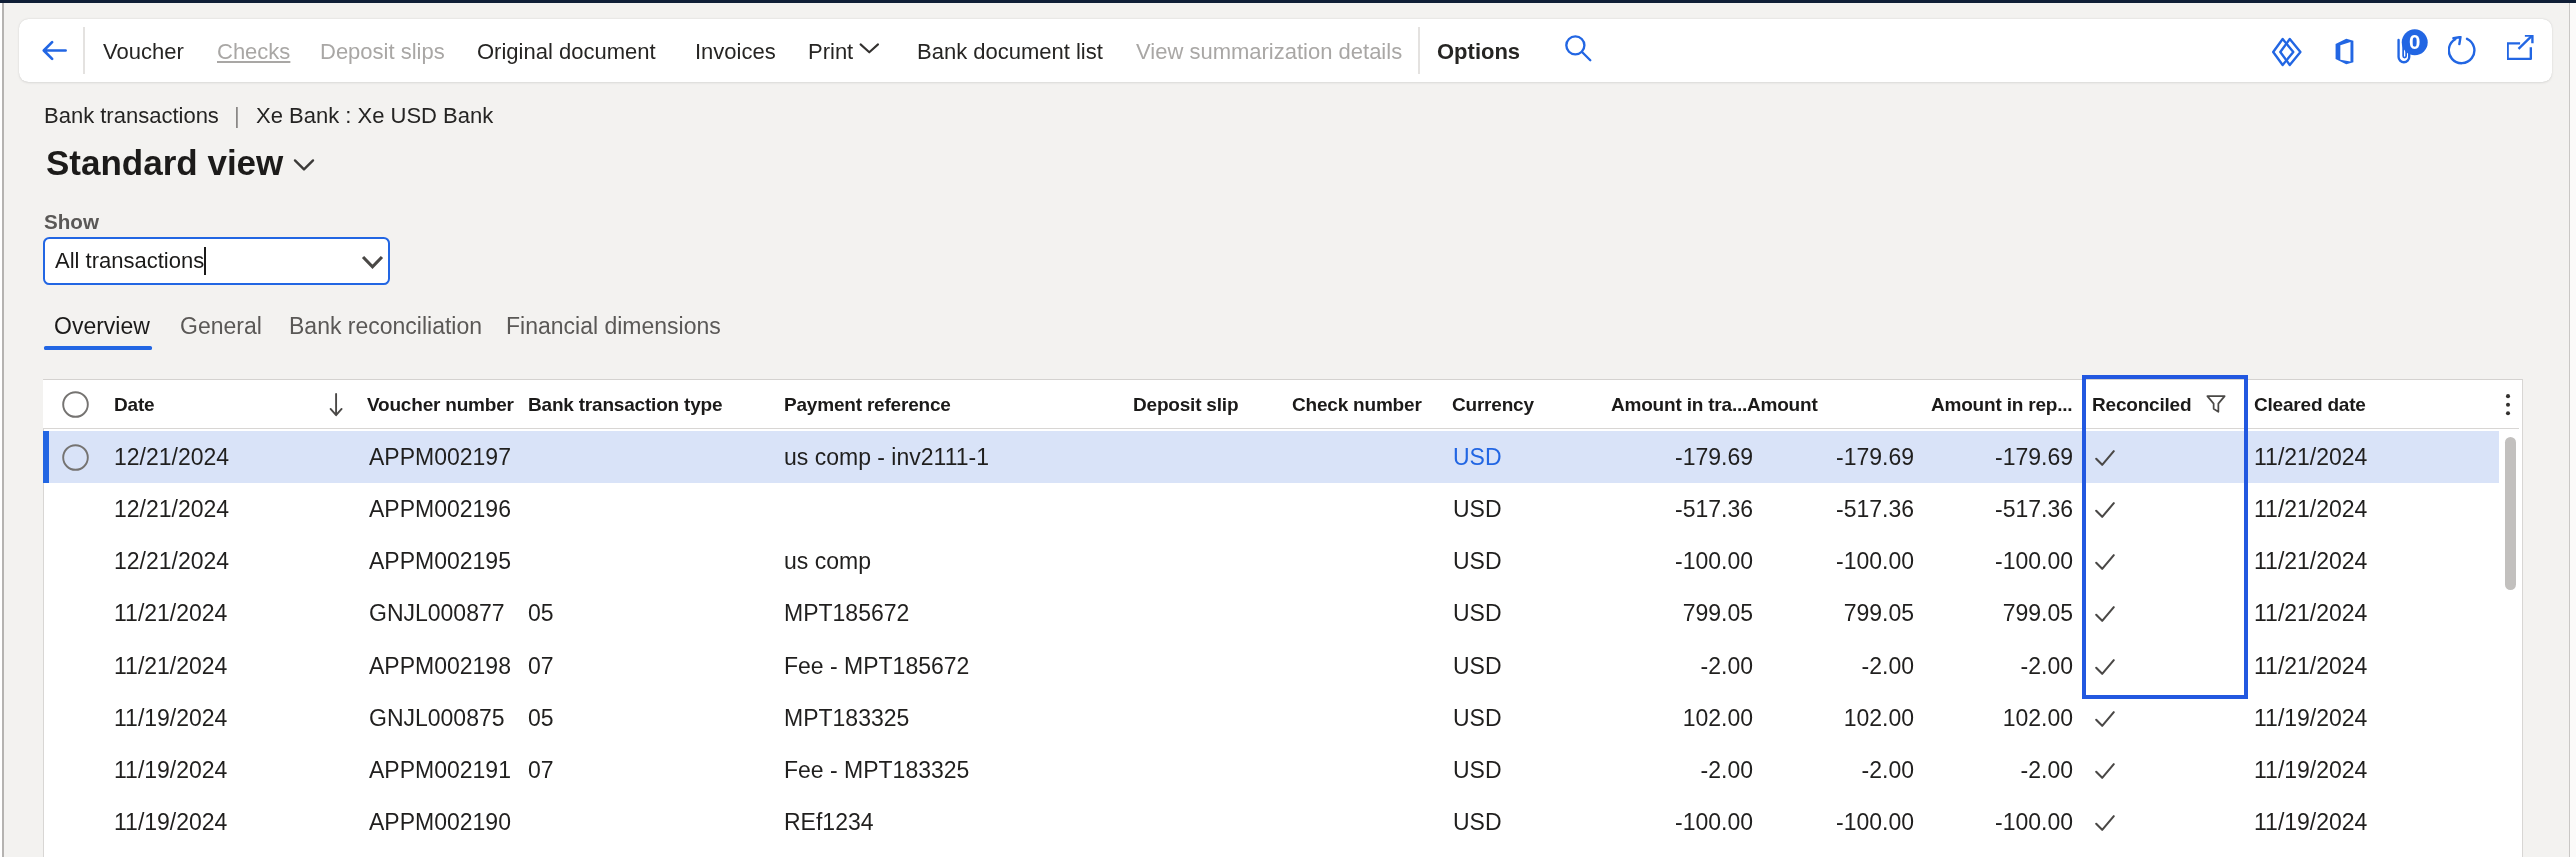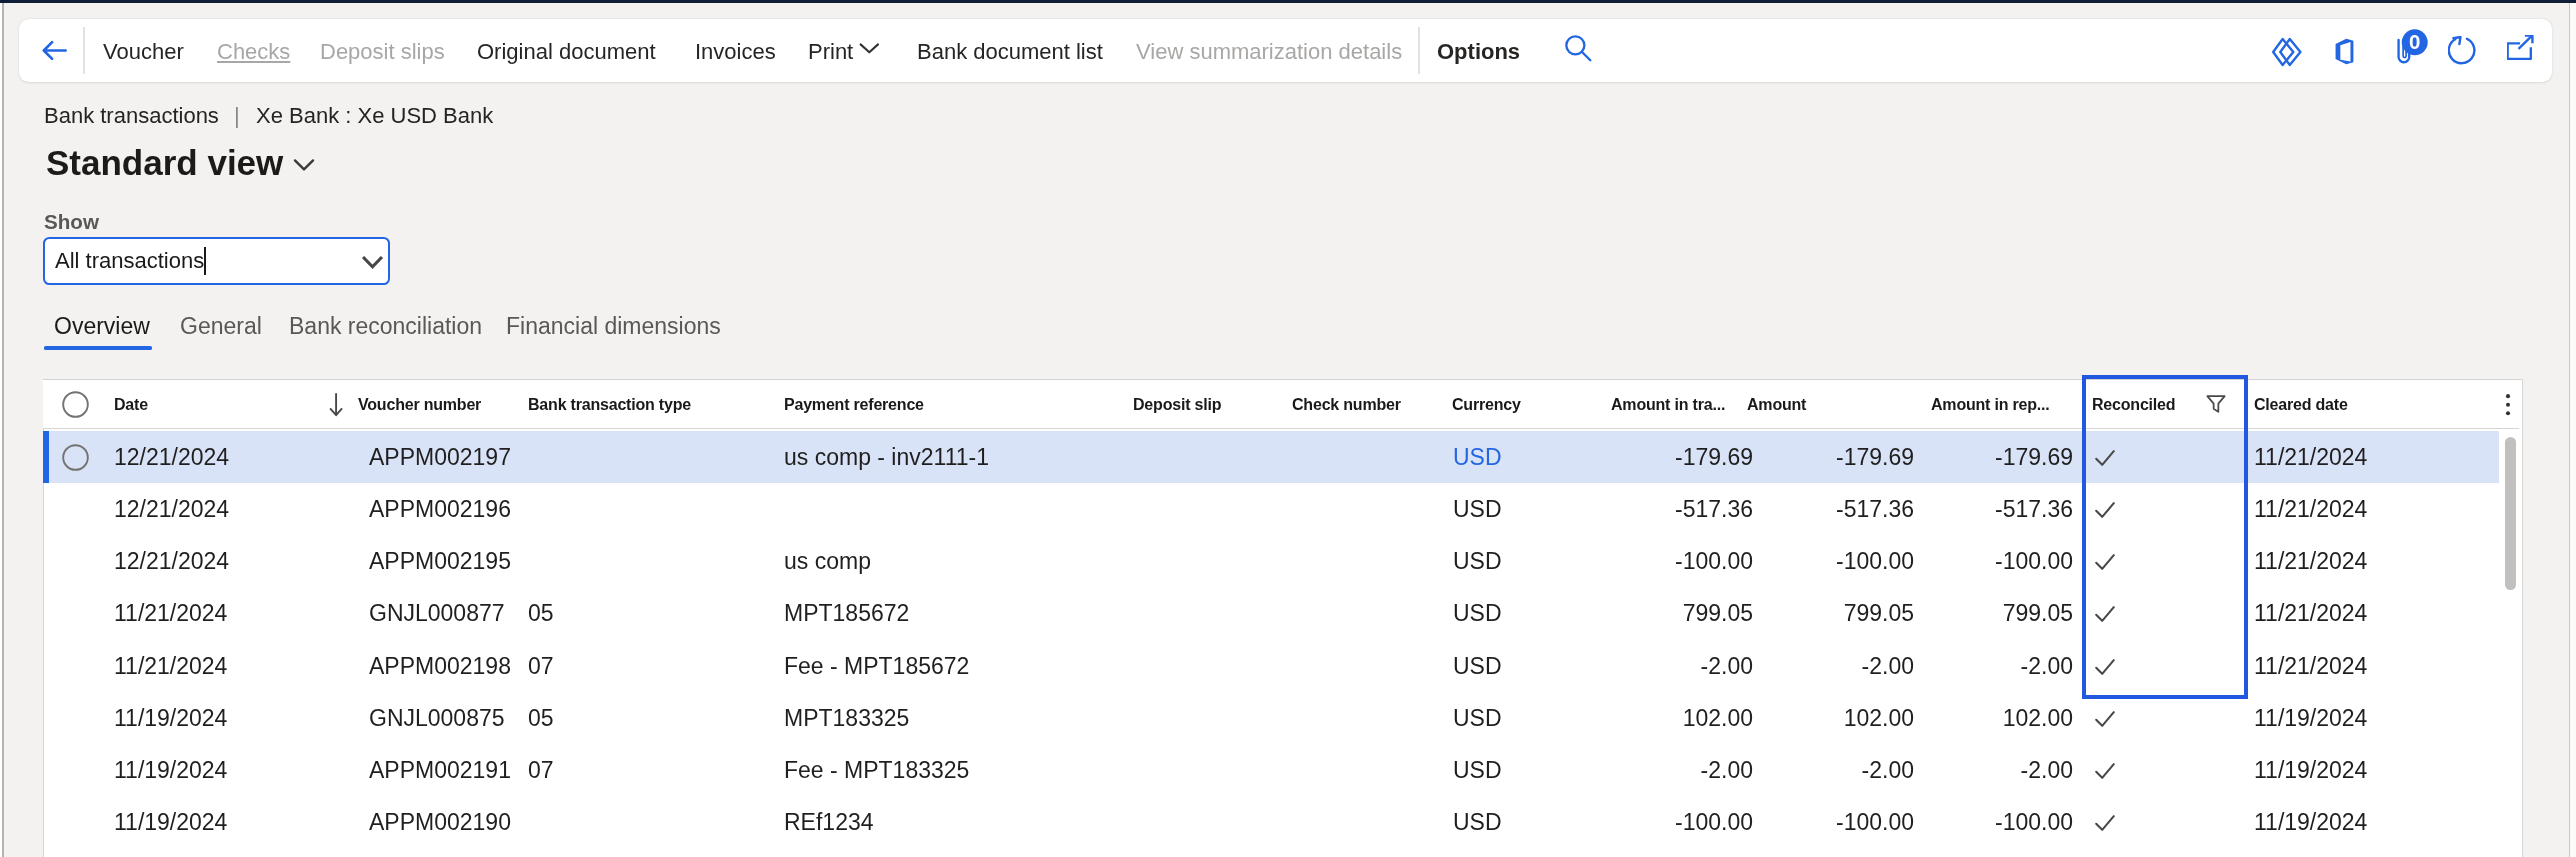--- a/index.html
+++ b/index.html
@@ -26,21 +26,21 @@
   #selecttxt { left:55px; top:237px; height:44px; line-height:48px; font-size:22px; color:#1b1a19; }
   #caret { left:204px; top:247px; width:1.6px; height:28px; background:#1b1a19; }
   
   .tab { position:absolute; top:315px; font-size:23px; line-height:23px; color:#5a5856; white-space:nowrap; }
   .tabactive { color:#1b1a19; }
   #tabline { left:44px; top:346px; width:108px; height:4px; background:#2266e3; border-radius:1.6px; }
   
   #grid { left:43px; top:379px; width:2480px; height:478px; background:#ffffff;
           border-top:1.6px solid #d4d2d0; border-left:1.6px solid #d8d6d4; border-right:1.6px solid #d8d6d4; }
   #ghead { left:43px; top:380px; width:2476px; height:49px; background:#fff; border-bottom:1.6px solid #d8d6d4; }
-  .h { position:absolute; top:0; height:49px; line-height:49px; font-size:16px; letter-spacing:-0.2px; font-weight:bold; color:#1b1a19; white-space:nowrap; }
+  .h { position:absolute; top:0; height:49px; line-height:49px; font-size:19px; letter-spacing:-0.2px; font-weight:bold; color:#1b1a19; white-space:nowrap; }
   .row { position:absolute; left:43px; width:2518px; height:52px; }
   .cell { position:absolute; top:0; height:52px; line-height:52px; font-size:23px; color:#201f1e; white-space:nowrap; }
   .c-date { left:71px; }
   .c-vou  { left:326px; }
   .c-typ  { left:485px; }
   .c-ref  { left:741px; }
   .c-cur  { left:1410px; }
   .c-a1   { left:1552px; width:158px; text-align:right; }
   .c-a2   { left:1713px; width:158px; text-align:right; }
   .c-a3   { left:1872px; width:158px; text-align:right; }
@@ -132,21 +132,21 @@
 <div id="selbar" class="abs"></div>
 
 <div id="ghead" class="abs">
   <svg class="abs" style="left:19px;top:11px;" width="27" height="27" viewBox="0 0 34 34" fill="none">
     <circle cx="17" cy="17" r="15.5" stroke="#757371" stroke-width="2.4"></circle>
   </svg>
   <span class="h" style="left:71px;">Date</span>
   <svg class="abs" style="left:286px;top:12.7px;" width="14.2" height="24" viewBox="0 0 18 30" fill="none">
     <path d="M9 1 V27 M2 20 L9 28 L16 20" stroke="#4a4846" stroke-width="2.4" stroke-linecap="round" stroke-linejoin="round"></path>
   </svg>
-  <span class="h" style="left:315px;">Voucher number</span>
+  <span class="h" style="left:324px;">Voucher number</span>
   <span class="h" style="left:485px;">Bank transaction type</span>
   <span class="h" style="left:741px;">Payment reference</span>
   <span class="h" style="left:1090px;">Deposit slip</span>
   <span class="h" style="left:1249px;">Check number</span>
   <span class="h" style="left:1409px;">Currency</span>
   <span class="h" style="left:1568px;">Amount in tra...</span>
   <span class="h" style="left:1704px;width:158px;text-align:left;">Amount</span>
   <span class="h" style="left:1888px;">Amount in rep...</span>
   <span class="h" style="left:2049px;">Reconciled</span>
   <svg class="abs" style="left:2162px;top:13.4px;" width="22" height="22" viewBox="0 0 28 28" fill="none">

